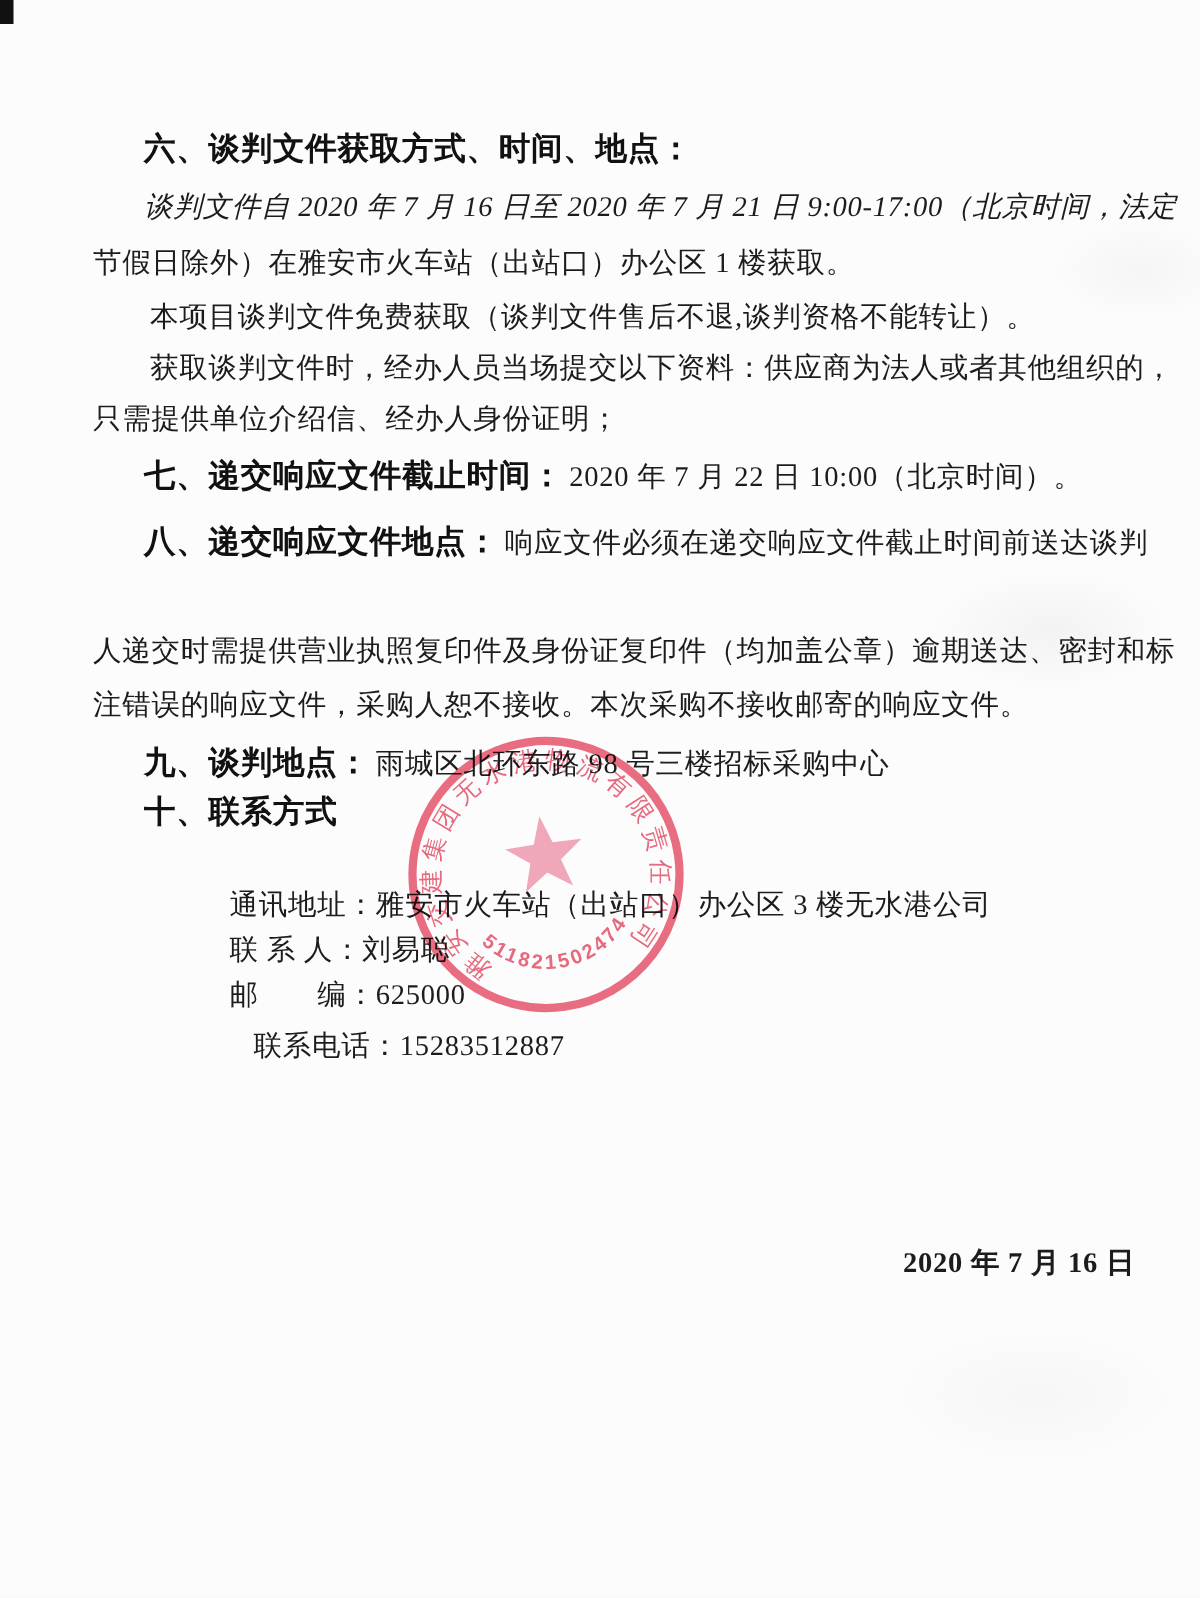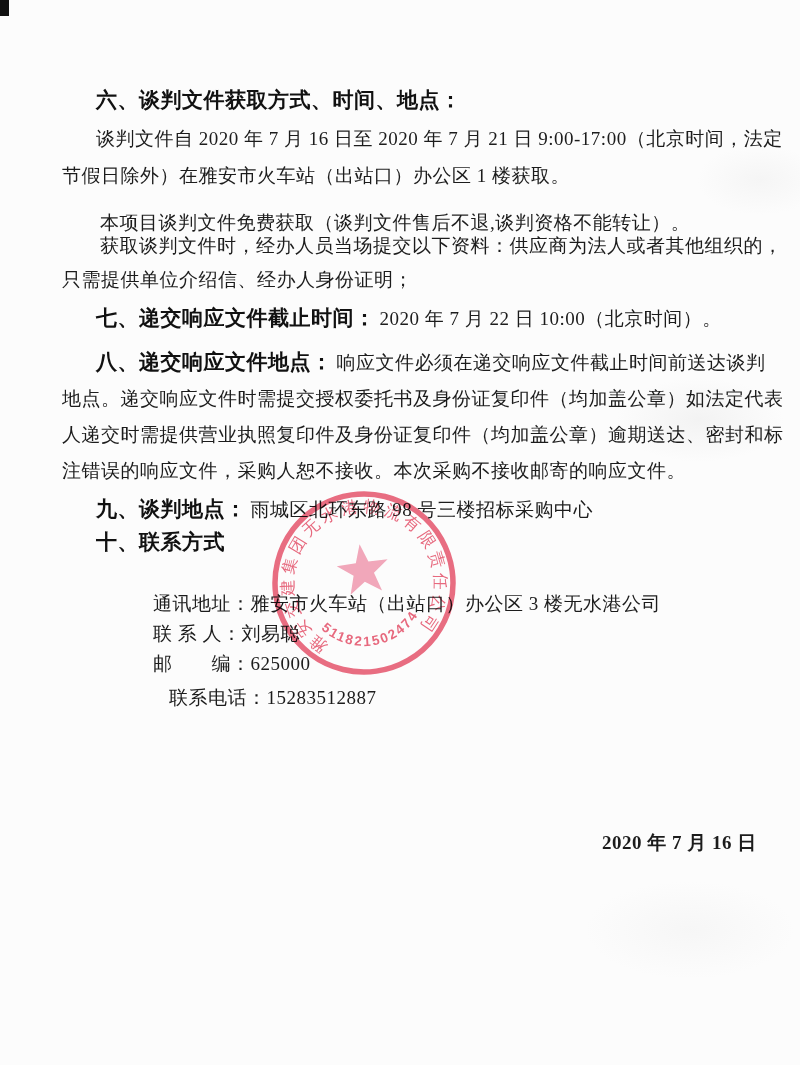--- a/index.html
+++ b/index.html
@@ -51,34 +51,33 @@
   }
 </style>
 </head>
 <body>
 
 <div class="page">
 
   <div class="corner-artifact"></div>
 
   <div class="line" style="left:96px;top:88px;"><span class="hei">六、谈判文件获取方式、时间、地点：</span></div>
-  <div class="line" style="left:96px;top:127px;">谈判文件自 2020 年 7 月 16 日至 2020 年 7 月 21 日 9:00-17:00（北京时间，法定</div>
+  <div class="line" style="left:96px;top:127px;font-style:italic;">谈判文件自 2020 年 7 月 16 日至 2020 年 7 月 21 日 9:00-17:00（北京时间，法定</div>
   <div class="line" style="left:62px;top:164px;">节假日除外）在雅安市火车站（出站口）办公区 1 楼获取。</div>
-  <div class="line" style="left:100px;top:200px;margin-top:11px;">本项目谈判文件免费获取（谈判文件售后不退,谈判资格不能转让）。</div>
+  <div class="line" style="left:100px;top:200px;">本项目谈判文件免费获取（谈判文件售后不退,谈判资格不能转让）。</div>
   <div class="line" style="left:100px;top:234px;">获取谈判文件时，经办人员当场提交以下资料：供应商为法人或者其他组织的，</div>
   <div class="line" style="left:62px;top:268px;">只需提供单位介绍信、经办人身份证明；</div>
 
   <div class="line mixed" style="left:96px;top:306px;">
     <span class="hei">七、递交响应文件截止时间：</span><span>2020 年 7 月 22 日 10:00（北京时间）。</span>
   </div>
 
   <div class="line mixed" style="left:96px;top:350px;">
     <span class="hei">八、递交响应文件地点：</span><span>响应文件必须在递交响应文件截止时间前送达谈判</span>
   </div>
-  <div class="line" style="left:62px;top:387px;">地点。递交响应文件时需提交授权委托书及身份证复印件（均加盖公章）如法定代表</div>
   <div class="line" style="left:62px;top:459px;">注错误的响应文件，采购人恕不接收。本次采购不接收邮寄的响应文件。</div>
   <div class="line" style="left:62px;top:423px;">人递交时需提供营业执照复印件及身份证复印件（均加盖公章）逾期送达、密封和标</div>
 
   <div class="line mixed" style="left:96px;top:497px;">
     <span class="hei">九、谈判地点：</span><span>雨城区北环东路 98 号三楼招标采购中心</span>
   </div>
 
   <div class="line" style="left:96px;top:530px;"><span class="hei">十、联系方式</span></div>
   <div class="line" style="left:153px;top:592px;">通讯地址：雅安市火车站（出站口）办公区 3 楼无水港公司</div>
   <div class="line" style="left:153px;top:622px;">联 系 人：刘易聪</div>

